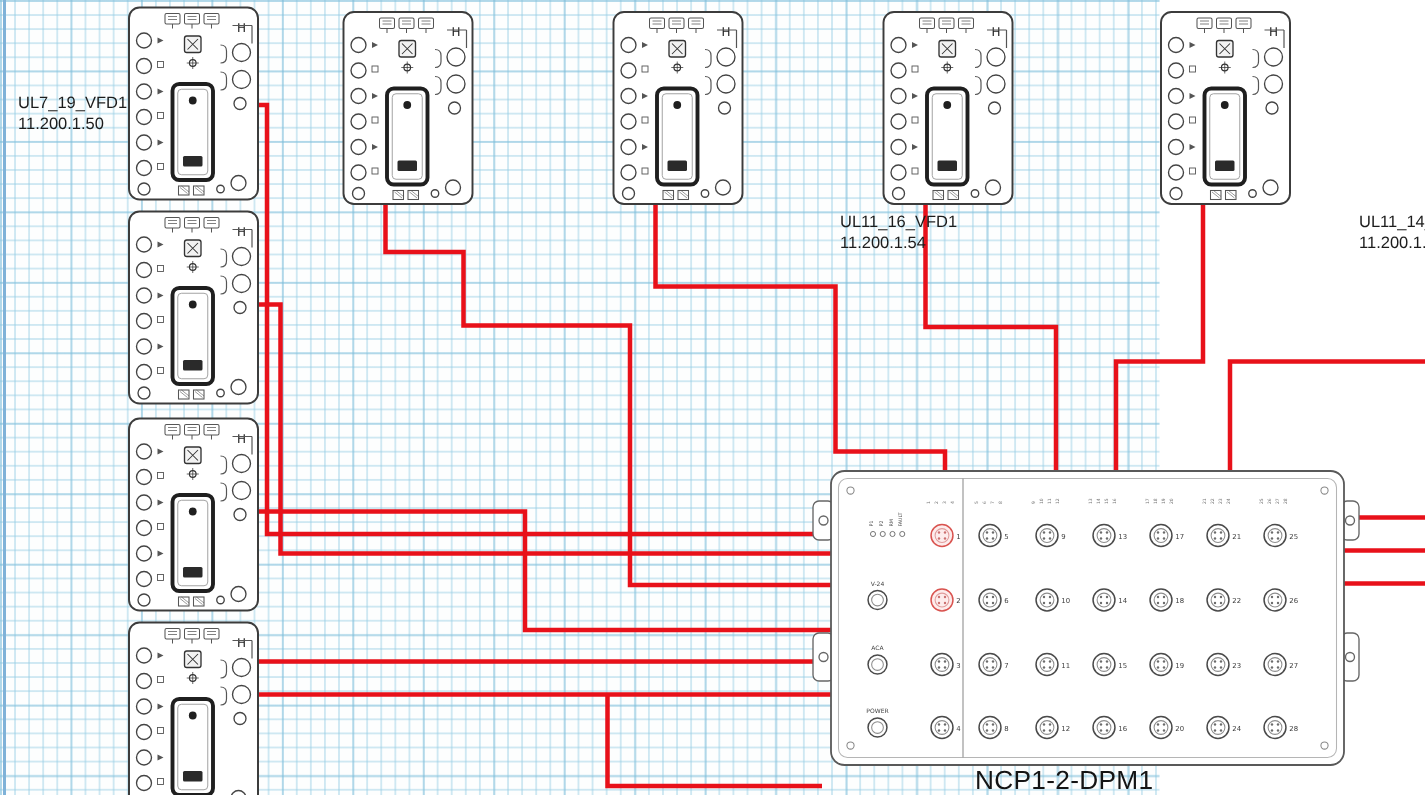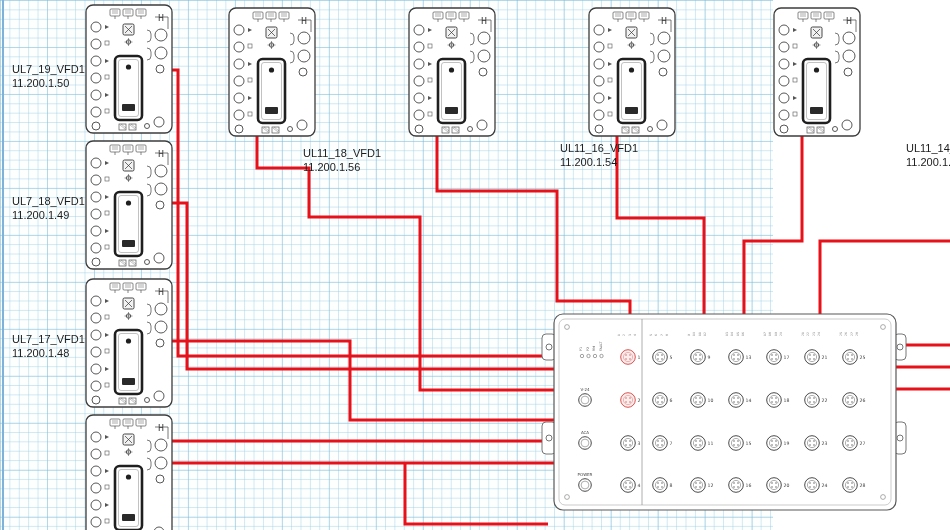--- a/index.html
+++ b/index.html
@@ -446,34 +446,23 @@
         </g>
     </g>
   </svg>
 
   <div class="margin-line"></div>
 
   <div class="dev-label" style="left:12px;top:62px">
     <div>UL7_19_VFD1</div>
     <div>11.200.1.50</div>
   </div>
-  <div class="dev-label" style="left:12px;top:194px">
-    <div>UL7_18_VFD1</div>
-    <div>11.200.1.49</div>
-  </div>
-  <div class="dev-label" style="left:12px;top:332px">
-    <div>UL7_17_VFD1</div>
-    <div>11.200.1.48</div>
-  </div>
-  <div class="dev-label" style="left:303px;top:146px">
-    <div>UL11_18_VFD1</div>
-    <div>11.200.1.56</div>
-  </div>
   <div class="dev-label" style="left:560px;top:141px">
     <div>UL11_16_VFD1</div>
     <div>11.200.1.54</div>
   </div>
   <div class="dev-label" style="left:906px;top:141px">
     <div>UL11_14_VFD1</div>
     <div>11.200.1.</div>
   </div>
 
+  <div id="hub-title">NCP1-2-DPM1</div>
 </div>
 
 </body></html>

